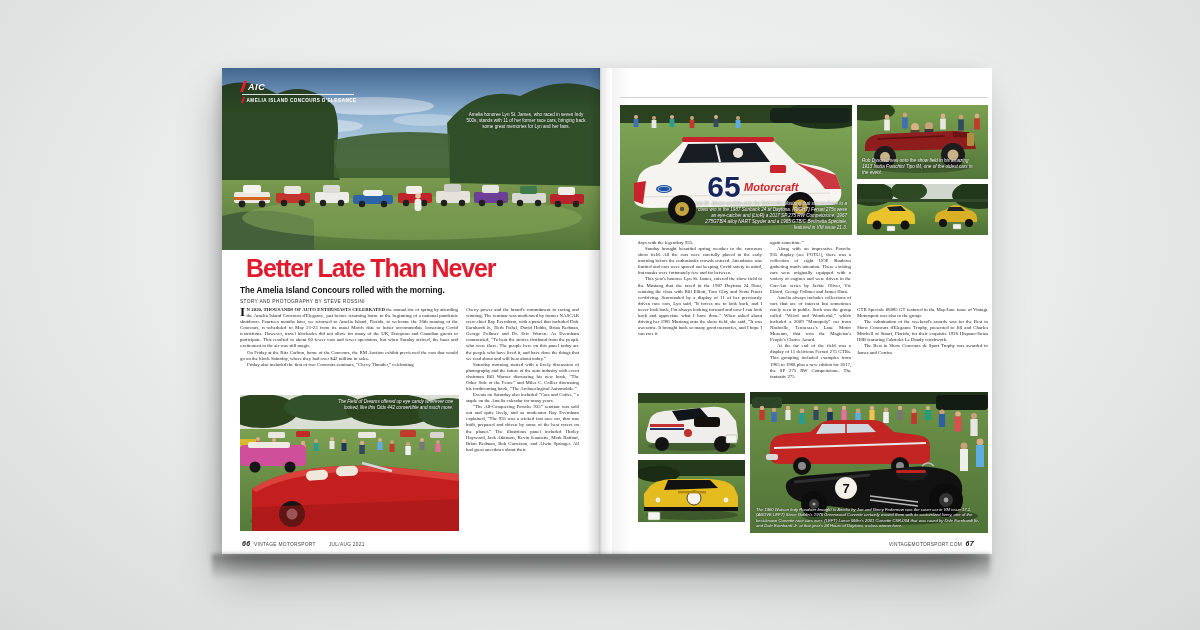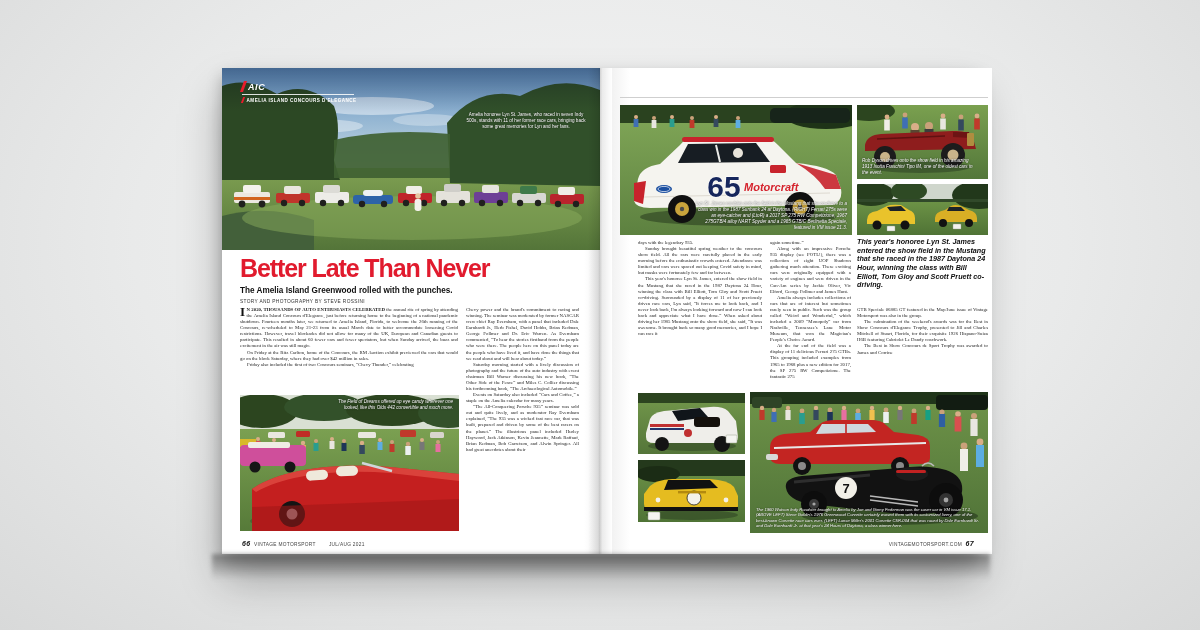--- a/index.html
+++ b/index.html
@@ -23,21 +23,21 @@
   .hero{left:0;top:0;width:378px;height:182px}
   .hero::before{content:"";position:absolute;left:0;top:0;right:0;height:44px;
              background:linear-gradient(to bottom,rgba(0,0,20,.28),rgba(0,0,0,0));z-index:2}
   .hero-cap{top:44px;right:14px;width:120px;text-align:center;font-style:normal}
   .kicker{position:absolute;left:20px;top:13px;color:#fff;z-index:6}
   .kicker-tag{display:flex;align-items:flex-end;gap:3px;font-size:9px;font-weight:bold;font-style:italic;letter-spacing:.6px}
   .slash{display:inline-block;width:3px;height:11px;background:#e81c2c;transform:skewX(-20deg)}
   .slash.sm{width:1.6px;height:6px;background:#e81c2c}
   .kicker-rule{width:112px;height:1px;background:rgba(255,255,255,.85);margin:2px 0}
   .kicker-series{display:flex;align-items:center;gap:3px;font-size:4.6px;font-weight:bold;letter-spacing:.45px}
-  .headline{position:absolute;left:18px;top:186px;color:#e11b2e;font-size:25px;font-weight:700;
+  .headline{position:absolute;left:24px;top:186px;color:#e11b2e;font-size:25px;font-weight:700;
             letter-spacing:-1.1px;font-family:"Liberation Sans",sans-serif;white-space:nowrap}
   .subtitle{position:absolute;left:18px;top:218px;font-size:8.2px;font-weight:700;color:#101010}
   .byline{position:absolute;left:18px;top:231px;font-size:4.8px;letter-spacing:.35px;color:#333}
   .bodytext{font-family:"Liberation Serif","DejaVu Serif",serif;font-size:4.8px;line-height:1.27;
             color:#1d1d1d;text-align:justify}
   .bodytext p{margin:0}
   .bodytext p.ind{text-indent:7px}
   .col{position:absolute;overflow:hidden}
   .col1{left:18px;top:239px;width:218px;height:86px}
   .col2{left:244px;top:239px;width:113px;height:221px}
@@ -169,21 +169,21 @@
         <div class="kicker-rule"></div>
         <div class="kicker-series">
           <span class="slash sm"></span>
           <span>AMELIA ISLAND CONCOURS D'ELEGANCE</span>
         </div>
       </div>
       <div class="photo-cap hero-cap">Amelia honoree Lyn St. James, who raced in seven Indy 500s, stands with 11 of her former race cars, bringing back some great memories for Lyn and her fans.</div>
     </div>
 
     <h1 class="headline">Better Late Than Never</h1>
-    <h2 class="subtitle">The Amelia Island Greenwood rolled with the punches.</h2>
+    <h2 class="subtitle">The Amelia Island Concours rolled with the morning.</h2>
     <div class="byline">STORY AND PHOTOGRAPHY BY STEVE ROSSINI</div>
 
     <div class="col bodytext col1">
       <p><span class="dropcap">I</span><span class="leadin">N 2020, THOUSANDS OF AUTO ENTHUSIASTS CELEBRATED</span><span> the annual rite of spring by attending the Amelia Island Concours d'Elegance, just before returning home to the beginning of a national pandemic shutdown. Fourteen months later, we returned to Amelia Island, Florida, to welcome the 26th running of the Concours, re-scheduled to May 21-23 from its usual March date to better accommodate loosening Covid restrictions. However, travel blockades did not allow for many of the UK, European and Canadian guests to participate. This resulted in about 60 fewer cars and fewer spectators, but when Sunday arrived, the buzz and excitement in the air was still magic.</span></p>
       <p class="ind">On Friday at the Ritz Carlton, home of the Concours, the RM Auction exhibit previewed the cars that would go on the block Saturday, where they had over $42 million in sales.</p>
       <p class="ind">Friday also included the first of two Concours seminars, “Chevy Thunder,” celebrating</p>
     </div>
 
     <div class="photo field">
       <svg viewBox="0 0 219 136" preserveAspectRatio="none">
@@ -396,21 +396,20 @@
       <p class="ind">This year's honoree Lyn St. James, entered the show field in the Mustang that she raced in the 1987 Daytona 24 Hour, winning the class with Bill Elliott, Tom Gloy and Scott Pruett co-driving. Surrounded by a display of 11 of her previously driven race cars, Lyn said, “It forces me to look back, and I never look back, I'm always looking forward and now I can look back and appreciate what I have done.” When asked about driving her 1985 Mustang onto the show field, she said, “It was awesome. It brought back so many good memories, and I hope I can race it</p>
     </div>
 
     <div class="col bodytext col4">
       <p>again sometime.”</p>
       <p class="ind">Along with an impressive Porsche 935 display (see POTL!), there was a collection of eight UOP Shadows gathering much attention. These exciting cars were originally equipped with a variety of engines and were driven in the Can-Am series by Jackie Oliver, Vic Elford, George Follmer and James Hunt.</p>
       <p class="ind">Amelia always includes collections of cars that are of interest but sometimes rarely seen in public. Such was the group called “Weird and Wonderful,” which included a 2009 “Monopoly” car from Nashville, Tennessee's Lane Motor Museum, that won the Magician's People's Choice Award.</p>
       <p class="ind">At the far end of the field was a display of 11 delicious Ferrari 275 GTBs. This grouping included examples from 1965 to 1968 plus a new edition for 2017, the SP 275 RW Competizione. The fantastic 275</p>
     </div>
 
-    <div class="pullquote">This year's honoree Lyn St. James entered the show field in the Mustang that she raced in the 1987 Daytona 24 Hour, winning the class with Bill Elliott, Tom Gloy and Scott Pruett co-driving.</div>
 
     <div class="col bodytext col5">
       <p>GTB Speciale 06885 GT featured in the May/June issue of Vintage Motorsport was also in the group.</p>
       <p class="ind">The culmination of the weekend's awards was for the Best in Show Concours d'Elegance Trophy, presented to Jill and Charles Mitchell of Stuart, Florida, for their exquisite 1926 Hispano-Suiza H6B featuring Cabriolet Le Dandy coachwork.</p>
       <p class="ind">The Best in Show Concours de Sport Trophy was awarded to James and Corrine</p>
     </div>
 
     <div class="photo gwcorv">
       <svg viewBox="0 0 107 61" preserveAspectRatio="none">
         <defs>

